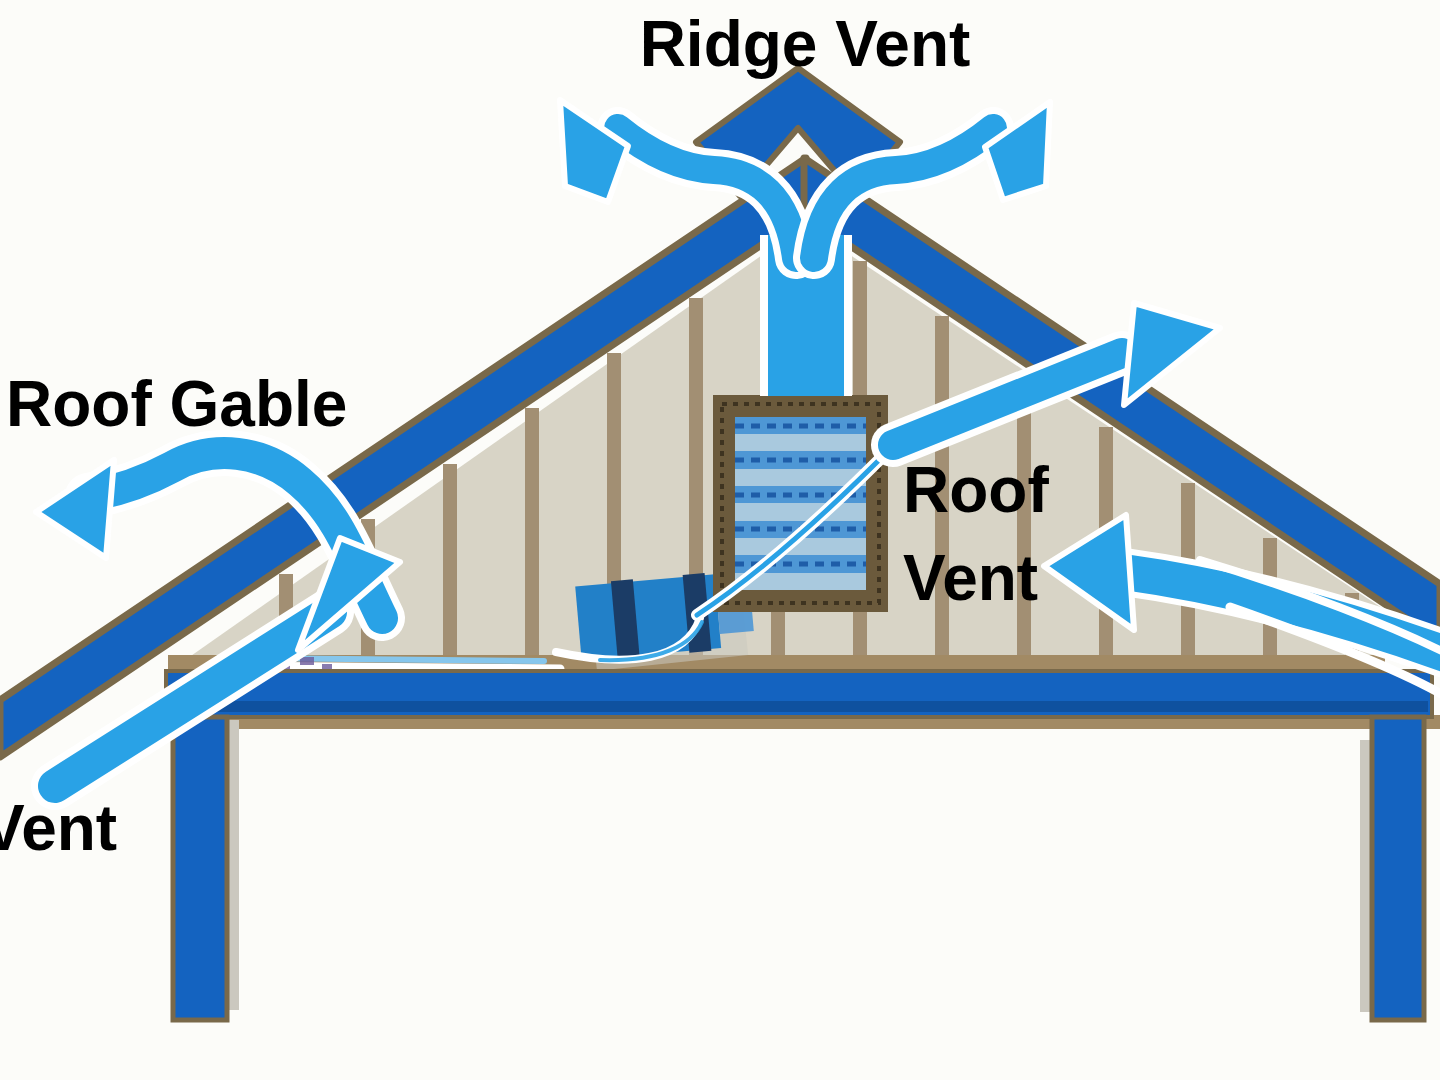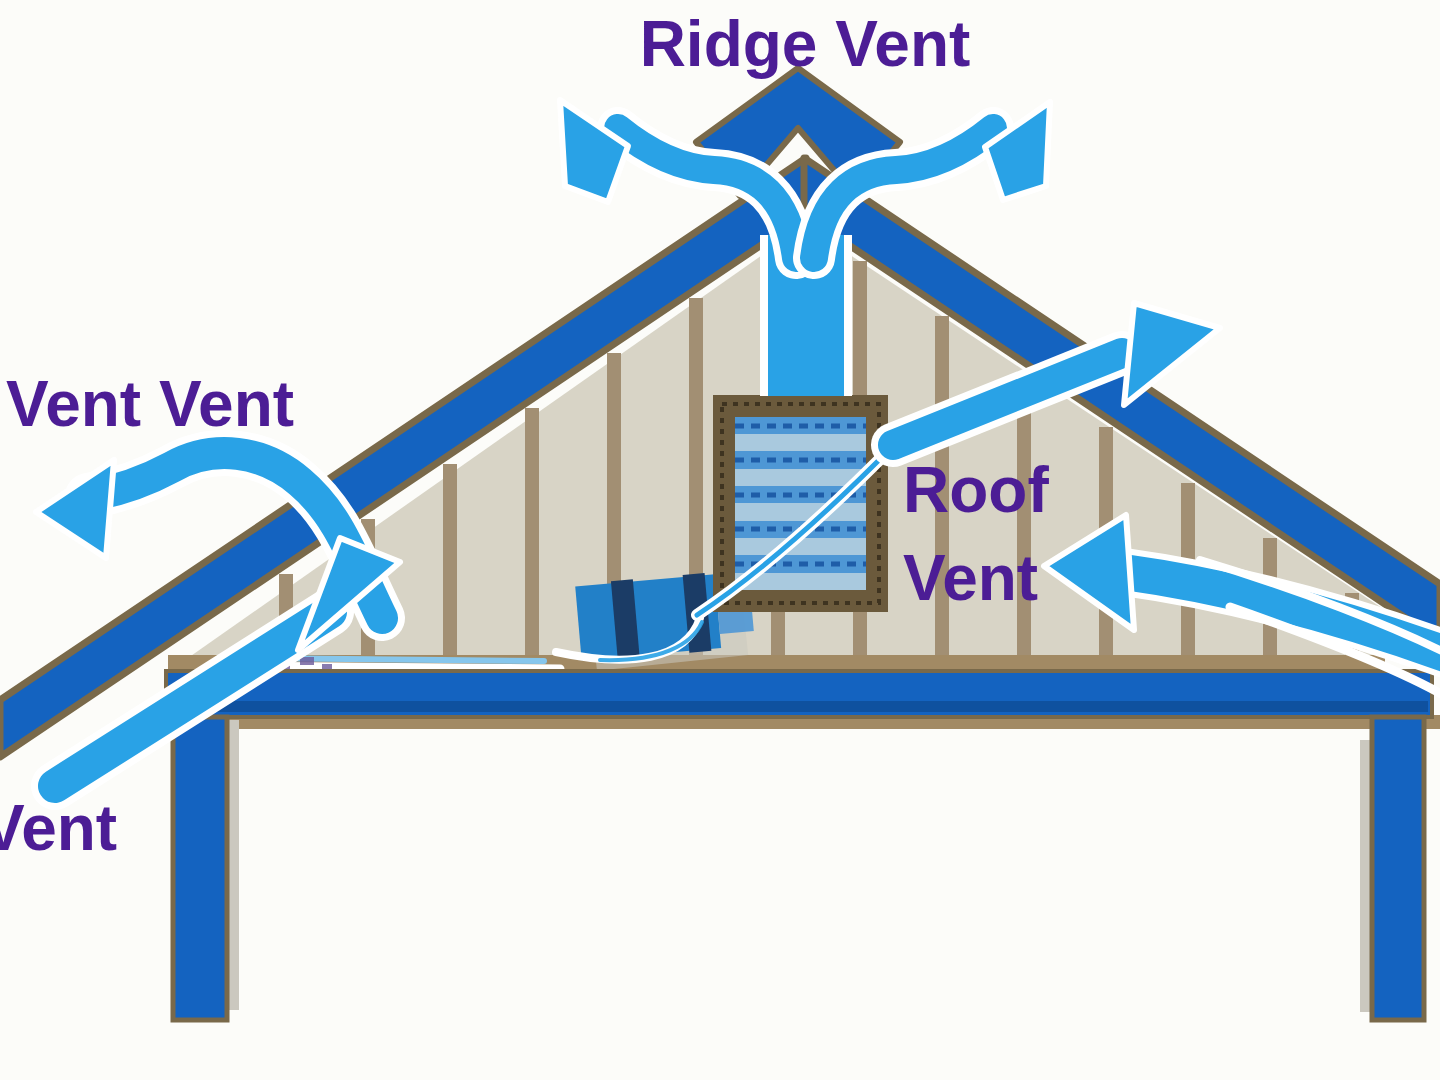--- a/index.html
+++ b/index.html
@@ -10,21 +10,21 @@
     height:1080px;
     background:#FCFCF9;
     overflow:hidden;
   }
   #stage svg{position:absolute;left:0;top:0;}
   .lbl{
     position:absolute;
     font-weight:700;
     font-size:64px;
     line-height:88px;
-    color:#4c1d95;
+    color:#000000;
     white-space:pre;
     letter-spacing:0px;
     user-select:none;
   }
   .lbl-center{transform:translateX(-50%);}
 </style>
 </head>
 <body>
 
 <div id="stage">
@@ -154,17 +154,17 @@
       <path d="M 1124 572 C 1240 588 1345 618 1448 655" stroke-width="48" fill="none" stroke="#FFFFFF"></path>
       <path d="M 1124 572 C 1240 588 1345 618 1448 655" stroke-width="36" fill="none" stroke="#29A2E6"></path>
       <polygon points="1044,566 1126,515 1134,630" stroke-width="6" fill="#29A2E6" stroke="#FFFFFF"></polygon>
       <path d="M 1200 560 C 1300 590 1390 625 1450 655" stroke-width="8" fill="none" stroke="#FFFFFF"></path>
       <path d="M 1230 607 C 1330 642 1410 674 1455 702" stroke-width="9" fill="none" stroke="#FFFFFF"></path>
     </g>
   </g>
 </svg>
 
   <div class="lbl lbl-center" style="left:805px; top:0px;">Ridge Vent</div>
-  <div class="lbl" style="left:6px; top:360px;">Vent Vent</div>
+  <div class="lbl" style="left:6px; top:360px;">Roof Gable</div>
   <div class="lbl" style="left:903px; top:446px;"><span>Roof</span><br><span>Vent</span></div>
   <div class="lbl" style="left:-18px; top:784px;">Vent</div>
 
 </div>
 
 </body></html>

